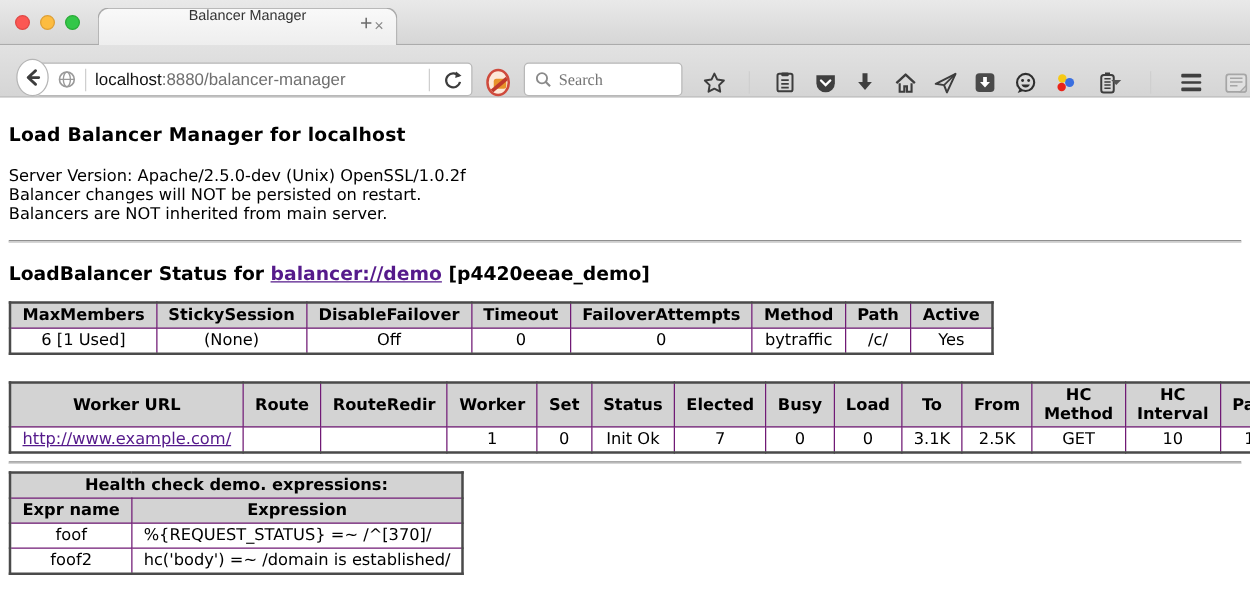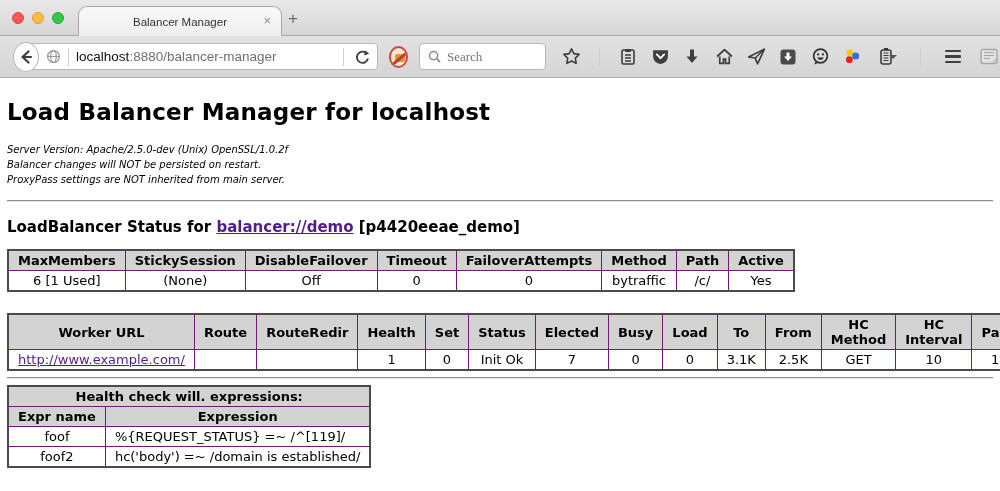--- a/index.html
+++ b/index.html
@@ -8,30 +8,30 @@
   .browser { width:1000px; height:491px; position:relative; }
 
   
   .titlebar { height:36px; background:linear-gradient(#e9e9e9,#d6d6d6);
               border-bottom:1px solid #ababab; position:relative; }
   .lights { position:absolute; top:12px; left:12px; display:flex; gap:8px; }
   .light { width:12px; height:12px; border-radius:50%; }
   .light.red    { background:#fc5753; border:1px solid #df4744; }
   .light.yellow { background:#fdbc40; border:1px solid #de9f34; }
   .light.green  { background:#33c748; border:1px solid #27aa35; }
-  .tab { position:absolute; left:78px; top:6px; width:204px; height:30px;
+  .tab { position:absolute; left:78px; top:6px; width:240px; height:30px;
          background:linear-gradient(#f9f9f9,#eeeeee); border:1px solid #a9a9a9; border-bottom:none;
-         border-radius:9px 9px 0 0; display:flex; align-items:center; justify-content:center;
+         border-radius:9px 9px 0 0; display:flex; align-items:flex-start; justify-content:center;
          font-size:11.5px; color:#333; font-family:"Liberation Sans",sans-serif; }
   .tab-close { position:absolute; right:10px; top:6px; color:#8a8a8a; font-size:13px; cursor:default; }
   .newtab { position:absolute; left:288px; top:9px; color:#6d6d6d; font-size:17px;
             font-family:"Liberation Sans",sans-serif; }
 
   .navbar { height:42px; background:linear-gradient(#e2e2e2,#d5d5d5);
-            border-bottom:1px solid #b3b3b3; display:flex; align-items:center; position:relative; }
+            border-bottom:1px solid #b3b3b3; display:flex; align-items:flex-end; position:relative; }
   .backbtn { width:30px; height:30px; border-radius:50%; background:#fff; border:1px solid #b5b5b5;
              display:flex; align-items:center; justify-content:center; margin-left:13px; z-index:2; }
   .urlbar { width:402px; height:27px; background:#fff; border:1px solid #b8b8b8; border-radius:4px;
             margin-left:-10px; display:flex; align-items:center; padding-left:16px;
             font-family:"Liberation Sans",sans-serif; }
   .urlbar .sep, .navsep { width:1px; height:18px; background:#cfcfcf; margin:0 7px; }
   .url-text { font-size:13.5px; flex:1; white-space:nowrap; overflow:hidden; }
   .url-domain { color:#111; }
   .url-rest { color:#6f6f6f; }
   .blockicon { width:22px; height:22px; border-radius:50%; border:2px solid #cf4a3c; margin:0 11px;
@@ -44,22 +44,22 @@
                      font-family:Liberation Serif, serif; color:#333; background:transparent; }
   .toolicons { display:flex; align-items:center; gap:10px; margin-left:14px; }
   .iconbtn { width:22px; height:22px; display:flex; align-items:center; justify-content:center; }
   .caret { width:0; height:0; border-left:4px solid transparent; border-right:4px solid transparent;
            border-top:4px solid #555; margin-left:-4px; }
   .burger { display:flex; flex-direction:column; gap:3px; }
   .burger span { display:block; width:16px; height:2.5px; background:#3f3f3f; border-radius:1px; }
 
   
   .content { background:#fff; padding:0 7px; color:#000; }
-  h1.pagetitle { font-size:23px; font-weight:bold; padding:21px 0 17px 0; letter-spacing:.2px; }
-  .infolines div { font-size:10px; line-height:15px;font-style:italic; }
+  h1.pagetitle { font-size:15px; font-weight:bold; padding:21px 0 17px 0; letter-spacing:.2px; }
+  .infolines div { font-size:13px; line-height:15px; }
   hr.rule { border:0; height:2px; background:#8f8f8f; border-bottom:1px solid #e3e3e3; margin:13px 0 0 0; }
   h3.lb-status { font-size:15px; font-weight:bold; margin:16px 0 13px 0; }
   h3.lb-status a { color:#551a8b; }
   table { border-collapse:collapse; border:2px solid #4a4a4a; margin-left:0; }
   th, td { border:1px solid #701a75; padding:2px 9px; font-size:13px; text-align:center; height:20px; }
   th { background:#d3d3d3; font-weight:bold; }
   td.left { text-align:left;margin-top:14px; }
   td a { color:#551a8b; }
   .gap20 { height:21px; }
   .mini-empty { min-width:30px; }
@@ -197,21 +197,21 @@
       </div>
     </div>
   </div>
 
   <div class="content">
     <h1 class="pagetitle">Load Balancer Manager for localhost</h1>
 
     <div class="infolines">
       <div>Server Version: Apache/2.5.0-dev (Unix) OpenSSL/1.0.2f</div>
       <div>Balancer changes will NOT be persisted on restart.</div>
-      <div>ProxyPass settings are NOT inherited from main server.</div>
+      <div>Balancers are NOT inherited from main server.</div>
     </div>
 
     <hr class="rule">
 
     <h3 class="lb-status"><span>LoadBalancer Status for </span><a href="#">balancer://demo</a><span> [p4420eeae_demo]</span></h3>
 
     <table>
       <tbody>
           <tr>
         <th>MaxMembers</th>
@@ -237,21 +237,21 @@
       </table>
 
     <div class="gap20"></div>
 
     <table>
       <tbody>
           <tr>
         <th>Worker URL</th>
         <th>Route</th>
         <th>RouteRedir</th>
-        <th>Health</th>
+        <th>Worker</th>
         <th>Set</th>
         <th>Status</th>
         <th>Elected</th>
         <th>Busy</th>
         <th>Load</th>
         <th>To</th>
         <th>From</th>
         <th>HC Method</th>
         <th>HC Interval</th>
         <th>Passes</th>
@@ -275,29 +275,29 @@
 
       </tr>
     </tbody>
       </table>
 
     <hr class="rule" style="margin:6px 0;">
 
     <table>
       <tbody>
           <tr>
-        <th colspan="2">Health check will. expressions:</th>
+        <th colspan="2">Health check demo. expressions:</th>
       </tr>
       <tr>
         <th>Expr name</th>
         <th>Expression</th>
       </tr>
       <tr>
         <td>foof</td>
-        <td class="left">%{REQUEST_STATUS} =~ /^[119]/</td>
+        <td class="left">%{REQUEST_STATUS} =~ /^[370]/</td>
       </tr>
       <tr>
         <td>foof2</td>
         <td class="left">hc('body') =~ /domain is established/</td>
       </tr>
     </tbody>
       </table>
 
   </div>
 </div>

